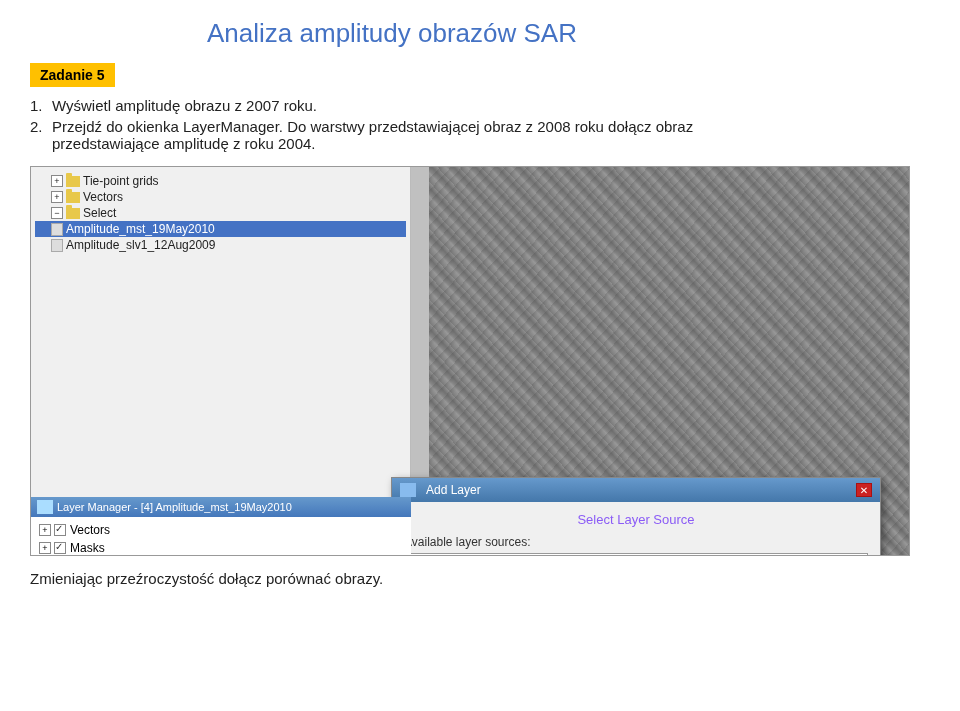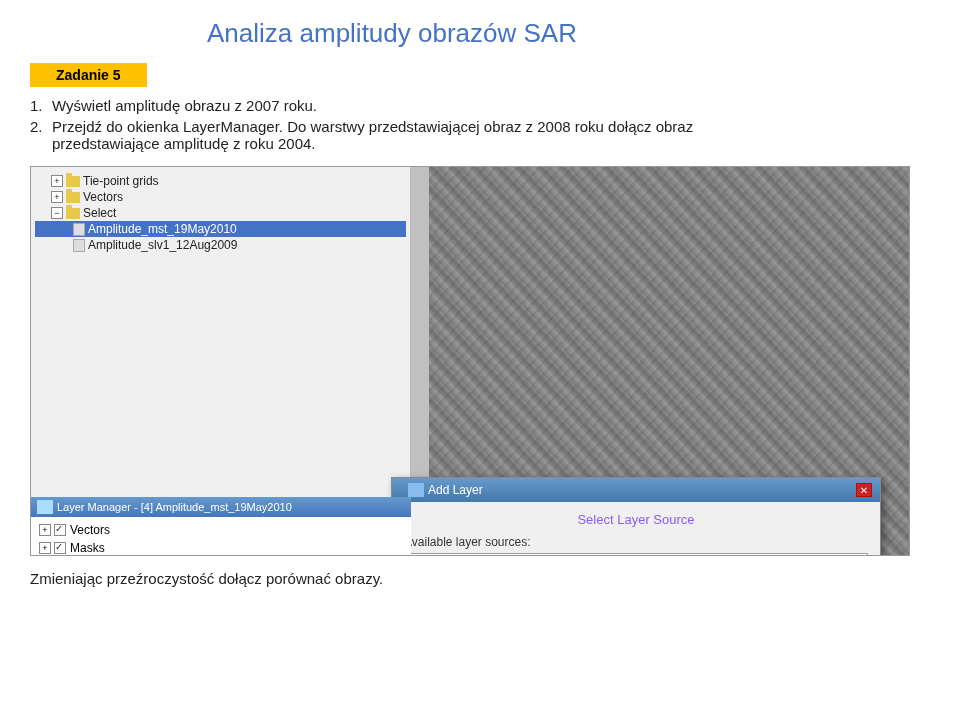--- a/index.html
+++ b/index.html
@@ -26,21 +26,21 @@
       font-weight: normal;
       margin-bottom: 14px;
     }
 
     .zadanie-badge {
       display: inline-block;
       background: #ffc000;
       color: #000;
       font-size: 14px;
       font-weight: bold;
-      padding: 4px 26px;
+      padding: 4px 10px;
       margin-bottom: 10px;
     }
 
     .instruction-list {
       list-style: none;
       margin-bottom: 14px;
     }
     .instruction-list li {
       font-size: 15px;
       color: #222;
@@ -99,21 +99,21 @@
       padding: 1px 2px;
       cursor: default;
       white-space: nowrap;
     }
     .tree-item.selected {
       background: #4472c4;
       color: white;
     }
 
     .tree-indent-1 { padding-left: 16px; }
-    .tree-indent-2 { padding-left: 38px; }
+    .tree-indent-2 { padding-left: 16px; }
 
     .expand-icon {
       display: inline-block;
       width: 12px;
       height: 12px;
       border: 1px solid #888;
       text-align: center;
       line-height: 10px;
       font-size: 9px;
       margin-right: 3px;
@@ -291,22 +291,21 @@
       color: white;
       font-size: 12px;
       padding: 5px 8px;
       display: flex;
       align-items: center;
       justify-content: space-between;
     }
     .dialog-title-left {
       display: flex;
       align-items: flex-start;
-      gap: 4px;
-      margin-left: 8px;
+      gap: 10px;
     }
     .dialog-icon {
       width: 16px;
       height: 14px;
       background: #88bbee;
       display: inline-block;
     }
     .close-btn {
       width: 16px;
       height: 14px;

